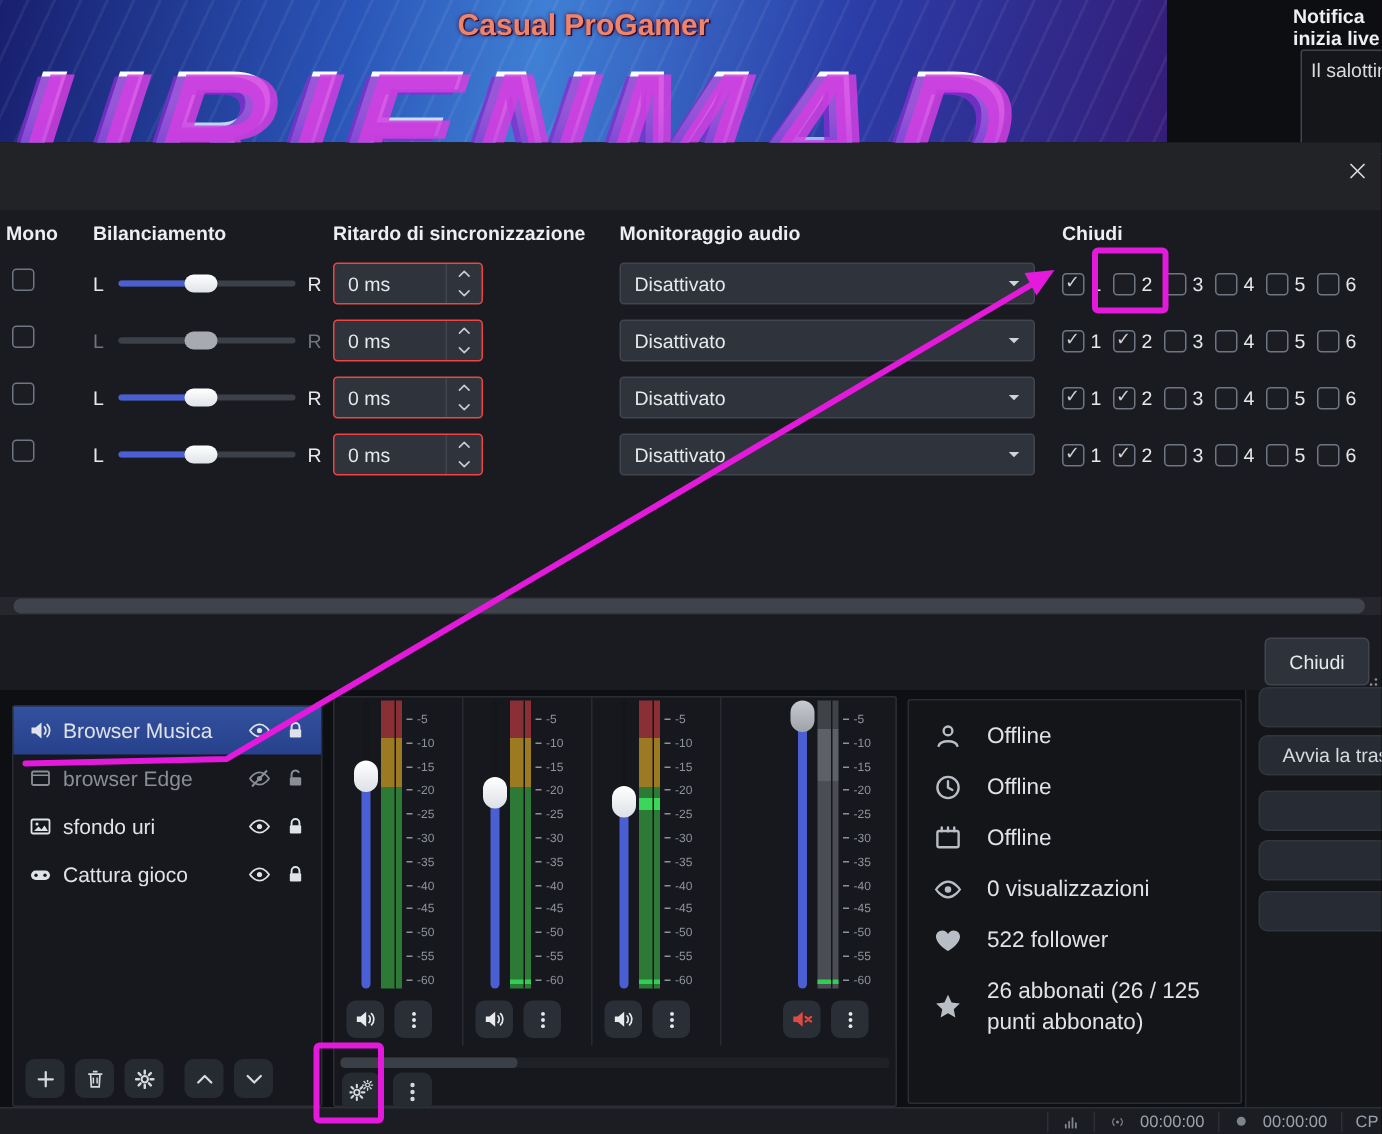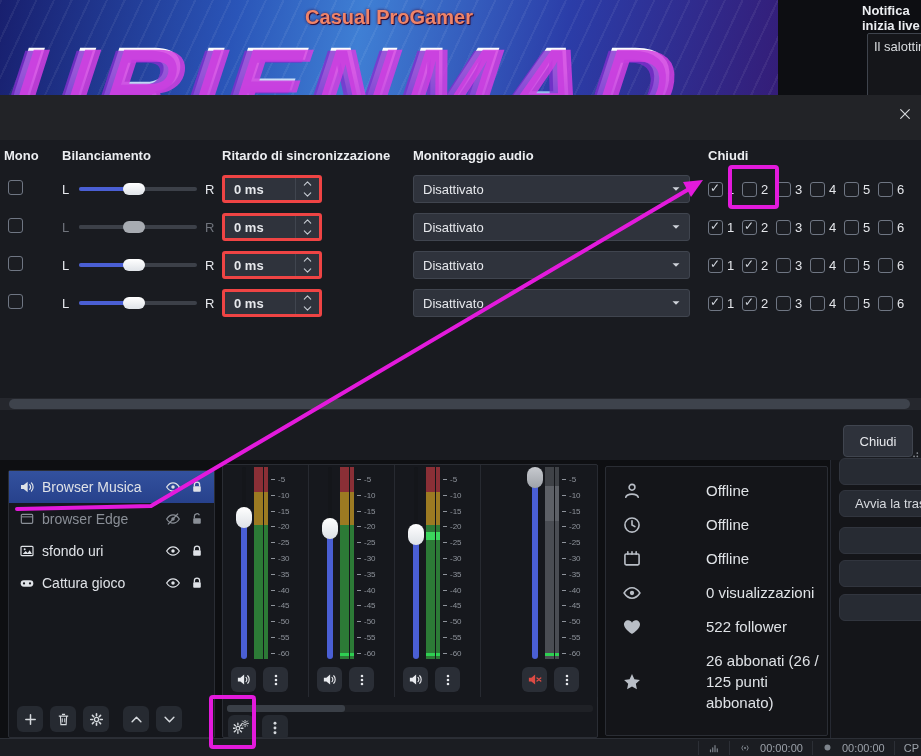--- a/index.html
+++ b/index.html
@@ -46,22 +46,22 @@
   .bal{display:flex;align-items:center;gap:8px;}
   .bal-lab{font-size:13px;color:#e6e8ec;width:9px;}
   .dlg-row.disabled .bal-lab{color:#70747c;}
   .slider-h{position:relative;width:118px;height:16px;cursor:pointer;}
   .sl-track{position:absolute;left:0;right:0;top:6px;height:4px;border-radius:2px;background:#3c4048;}
   .sl-fill{position:absolute;left:0;top:6px;height:4px;border-radius:2px;background:var(--accent);}
   .sl-handle{position:absolute;top:2px;width:22px;height:12px;border-radius:6px;
     background:linear-gradient(#ffffff,#dfe3e8);}
   .dlg-row.disabled .sl-fill{background:#3c4048;}
   .dlg-row.disabled .sl-handle{background:#a7abb1;}
-  .spin{display:flex;width:100px;height:28px;background:#2f333c;border:3px solid #ef4444;border-radius:3px;
-    align-items:stretch;cursor:pointer;font-weight:bold;}
+  .spin{display:flex;width:100px;height:28px;background:#2f333c;border:1px solid #ef4444;border-radius:3px;
+    align-items:stretch;cursor:pointer;}
   .spin-val{flex:1;font-size:13px;color:#e6e8ec;display:flex;align-items:center;padding-left:9px;}
   .spin-btns{width:24px;border-left:1px solid #40454f;display:flex;flex-direction:column;}
   .spin-btns > div{flex:1;display:flex;align-items:center;justify-content:center;color:#c6cbd3;}
   .select{display:flex;width:277px;height:28px;background:#2f333c;border:1px solid #40454f;border-radius:3px;
     align-items:center;cursor:pointer;}
   .select .sel-val{flex:1;font-size:13px;color:#e6e8ec;padding-left:9px;}
   .sel-caret{width:26px;display:flex;align-items:center;justify-content:center;color:#cfd3da;}
   .trks{display:flex;align-items:center;}
   .trk{display:inline-flex;align-items:center;gap:4px;margin-right:7px;cursor:pointer;}
   .trk-num{font-size:13px;color:#e4e6ea;width:8px;}
@@ -108,21 +108,21 @@
   .ch-btns{position:absolute;top:202px;display:flex;gap:7px;}
   .chbtn{width:25px;height:25px;border-radius:6px;background:#2a2e36;display:flex;align-items:center;
     justify-content:center;color:#e8eaee;cursor:pointer;border:0;}
   .chbtn.muted{color:#dd4b44;}
   .mix-scroll{position:absolute;left:4px;top:240px;width:366px;height:7px;background:#1f2126;border-radius:3px;}
   .mix-thumb{position:absolute;left:0;top:0;width:118px;height:7px;border-radius:3px;background:#3a3f47;}
   #mix-toolbar{position:absolute;left:5px;top:250px;display:flex;gap:8px;}
   
   #stats-panel{left:605px;top:6px;width:223px;height:270px;background:#141519;}
   .stat-row{display:flex;align-items:center;gap:16px;padding:0 0 0 16px;margin-top:13px;}
-  .stat-row .txt{font-size:15px;color:#dfe2e6;width:152px;line-height:21px;margin-left:48px;}
+  .stat-row .txt{font-size:15px;color:#dfe2e6;width:152px;line-height:21px;}
   .stat-ico{color:#b9bec6;}
   
   #right-dock{left:830px;top:0;width:91px;height:278px;position:absolute;border-left:1px solid #262932;
     background:#141519;}
   .rbtn{position:absolute;left:8px;width:120px;height:27px;background:#272b33;border:1px solid #31353e;
     border-radius:6px;color:#d6d9de;font-size:13px;display:flex;align-items:center;padding-left:15px;
     cursor:pointer;white-space:nowrap;overflow:hidden;}
   .dock-grip{position:absolute;right:0px;top:2px;color:#8a8f97;}
 
   

